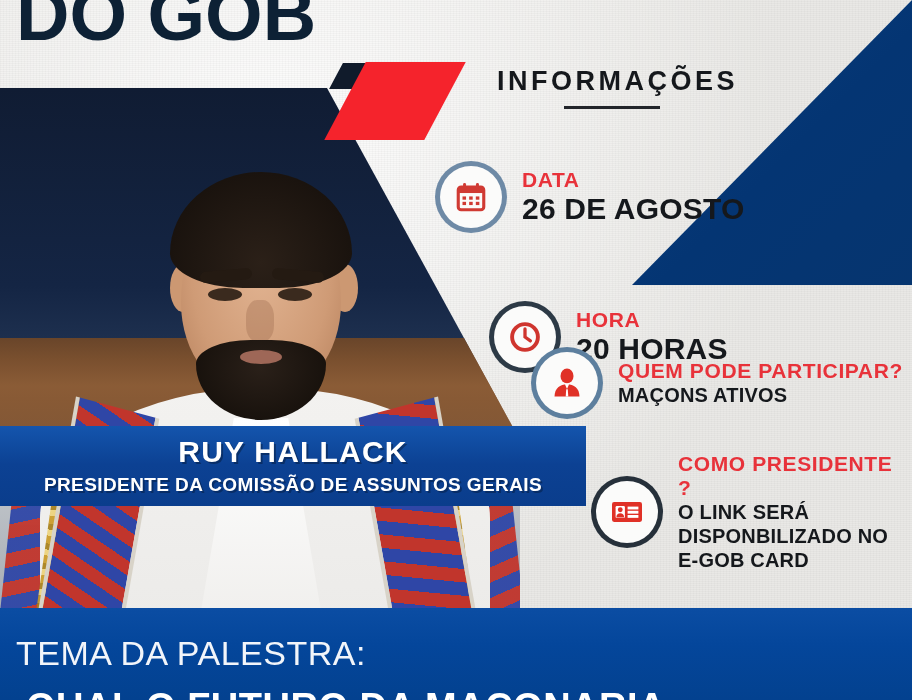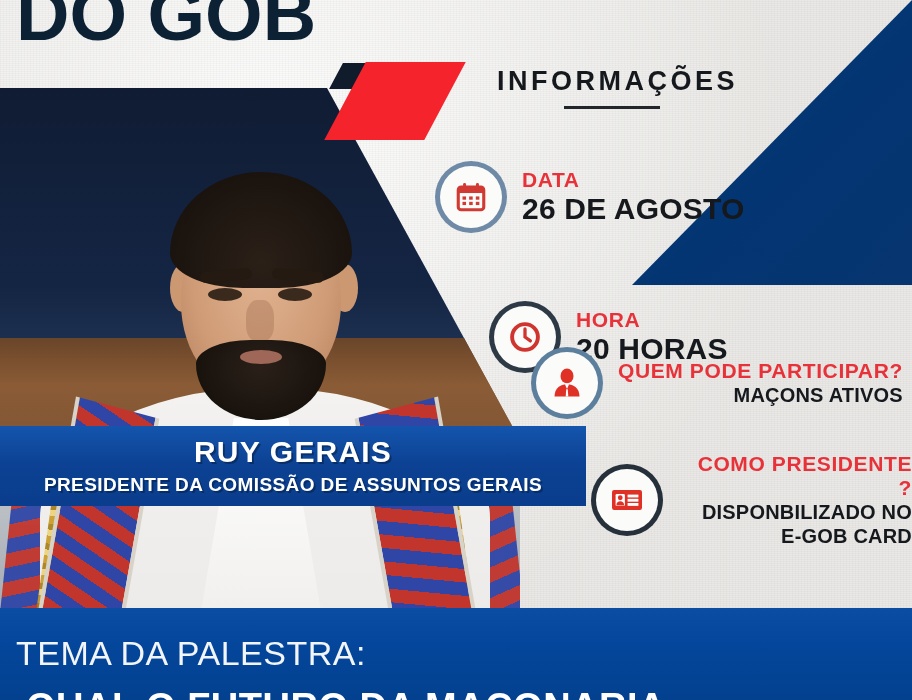--- a/index.html
+++ b/index.html
@@ -198,21 +198,21 @@
   .icon-circle.ring-dark2{box-shadow:0 0 0 5px #26303a;}
 
   .info-txt{margin-left:20px;}
   .info-label{
     color:#e8323a;font-size:21px;font-weight:700;letter-spacing:.6px;line-height:24px;
   }
   .info-value{
     color:#15181c;font-size:30px;font-weight:700;letter-spacing:.2px;line-height:34px;
   }
   .info-value.sm{font-size:20px;line-height:24px;}
-  .ta-r{text-align:right;}
+  .ta-r{text-align:left;}
 
   
   #row-data{left:440px;top:166px;}
   #row-hora{left:494px;top:258px;margin-top:48px;}
   #row-quem{left:536px;top:352px;}
   #row-como{left:596px;top:452px;}
 
   
   .bottom-bar{
     position:absolute;left:0;top:608px;width:912px;height:92px;
@@ -277,21 +277,21 @@
   </div>
 
   <div class="red-accent-dark"></div>
   <div class="red-accent"></div>
 
   <div class="title-wrap">
     <div class="title-text">DO GOB</div>
   </div>
 
   <div class="name-banner">
-    <div class="nm">RUY GERAIS</div>
+    <div class="nm">RUY HALLACK</div>
     <div class="role">PRESIDENTE DA COMISSÃO DE ASSUNTOS GERAIS</div>
   </div>
 
   <div class="info-head">
     <div class="txt">INFORMAÇÕES</div>
     <div class="rule"></div>
   </div>
 
   <div class="info-row" id="row-data">
     <div class="icon-circle ring-steel">
@@ -351,20 +351,21 @@
         <rect x="4.4" y="8" width="6.2" height="8" rx="0.8" fill="#ffffff"></rect>
         <circle cx="7.5" cy="10.5" r="1.6" fill="#e03127"></circle>
         <path d="M4.9 15.6 C4.9 13.6 6.1 12.8 7.5 12.8 C8.9 12.8 10.1 13.6 10.1 15.6 Z" fill="#e03127"></path>
         <rect x="12.4" y="8.4" width="7.2" height="1.9" fill="#ffffff"></rect>
         <rect x="12.4" y="11.2" width="7.2" height="1.9" fill="#ffffff"></rect>
         <rect x="12.4" y="14" width="7.2" height="1.9" fill="#ffffff"></rect>
       </svg>
     </div>
     <div class="info-txt ta-r">
       <div class="info-label">COMO PRESIDENTE ?</div>
+      <div class="info-value sm">O LINK SERÁ</div>
       <div class="info-value sm">DISPONBILIZADO NO</div>
       <div class="info-value sm">E-GOB CARD</div>
     </div>
   </div>
 
   <div class="bottom-bar"></div>
   <div class="tema">TEMA DA PALESTRA:</div>
   <div class="tema-sub">QUAL O FUTURO DA MAÇONARIA</div>
 
   <div id="paper-texture"></div>

